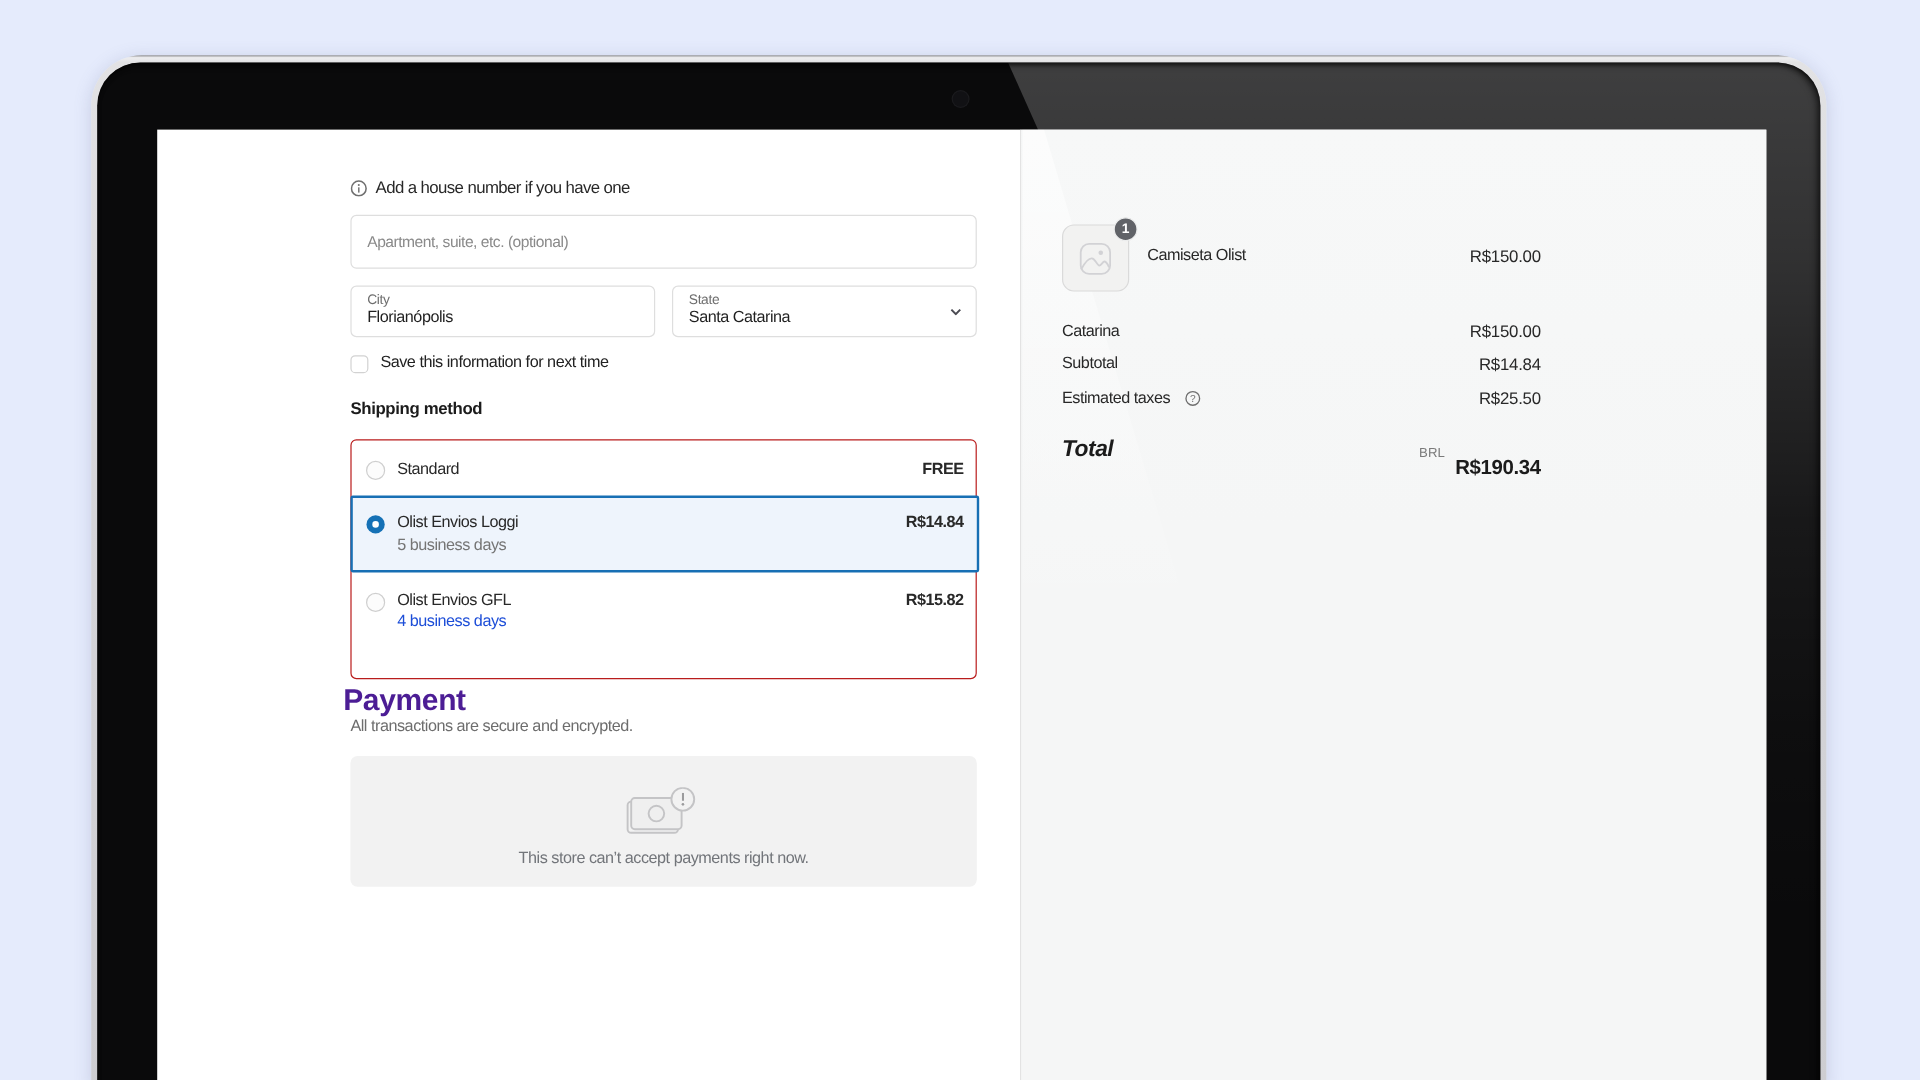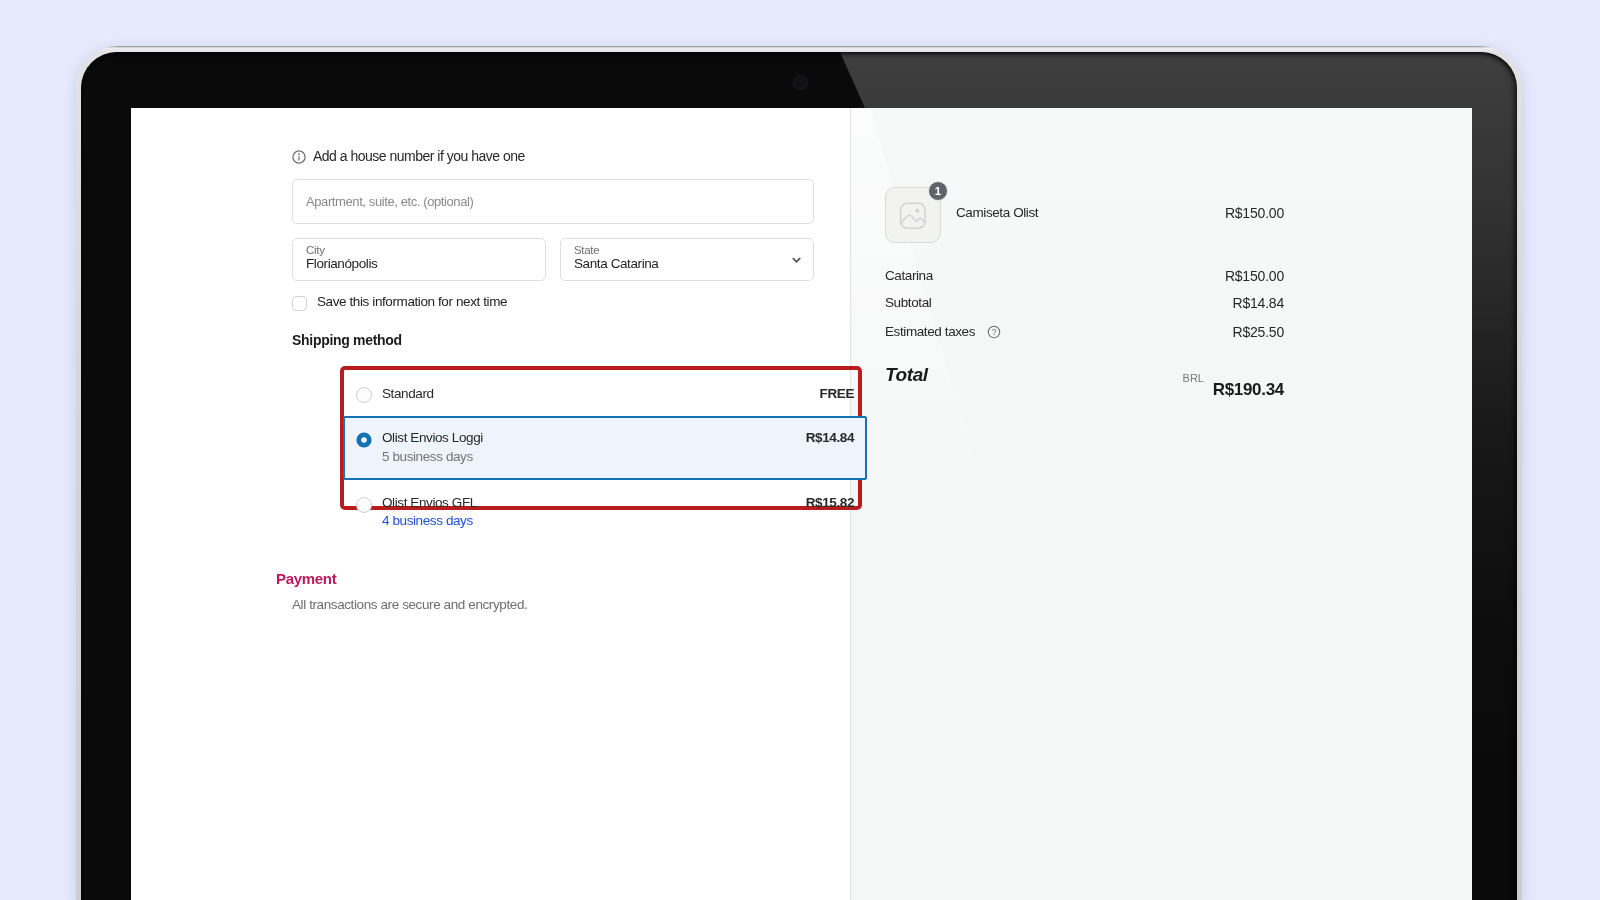--- a/index.html
+++ b/index.html
@@ -41,22 +41,22 @@
   .badge { position:absolute; left:797px; top:73px; width:20px; height:20px; border-radius:50%;
     background:#616368; border:1px solid #eceded; color:#fff; font-size:11.5px; font-weight:bold;
     text-align:center; line-height:18px; }
 
   
   .input { position:absolute; border:1px solid #dedede; border-radius:5px; background:#fff; }
   .ph { position:absolute; font-size:13px; color:#8a8a8a; letter-spacing:-0.4px; line-height:16px; }
   .flabel { position:absolute; font-size:11.5px; color:#6e6e6e; letter-spacing:-0.3px; line-height:14px; }
   .fvalue { position:absolute; font-size:13.5px; color:#1f1f1f; letter-spacing:-0.4px; line-height:16px; }
 
-  .optbox { position:absolute; left:161px; top:258px; width:522px; height:144px;
-    border:4px solid #b91c1c; border-radius:5px;margin-left:48px; }
+  .optbox { position:absolute; left:161px; top:258px; width:522px; height:200px;
+    border:1px solid #b91c1c; border-radius:5px; }
   .optsel { position:absolute; left:-1px; top:46px; width:524px; height:64px;
     border:2px solid #176fb4; border-radius:2px; background:#eef4fc; }
   .radio { position:absolute; width:16px; height:16px; border-radius:50%;
     border:1.5px solid #cfcfcf; background:#fcfcfc; }
 
   .paybox { position:absolute; left:161px; top:522px; width:522px; height:109px;
     background:#f2f2f2; border-radius:6px; }
 
   .chk { position:absolute; left:161px; top:188px; width:15px; height:15px;
     border:1.5px solid #d2d2d2; border-radius:4px; background:#fff; }
@@ -137,18 +137,29 @@
           <div class="abs t14" style="left:38px; top:60px;">Olist Envios Loggi</div>
           <div class="abs t14" style="left:38px; top:78.5px; color:#757575;">5 business days</div>
           <div class="abs t14 bold right" style="left:310px; top:60px; width:200px;">R$14.84</div>
 
           <div class="radio" style="left:12px; top:127px;"></div>
           <div class="abs t14" style="left:38px; top:125px;">Olist Envios GFL</div>
           <div class="abs t14" style="left:38px; top:142.5px; color:#1d4ed8;">4 business days</div>
           <div class="abs t14 bold right" style="left:310px; top:125px; width:200px;">R$15.82</div>
         </div>
 
-        <div class="abs bold" style="left:145px; top:462px; font-size:15px; color:#be185d; letter-spacing:-0.3px;">Payment</div>
+        <div class="abs bold" style="left:155px; top:462px; font-size:25px; color:#4c1d95; letter-spacing:-0.3px;">Payment</div>
         <div class="abs t14" style="left:161px; top:489px; color:#6d6d6d;">All transactions are secure and encrypted.</div>
 
+        <div class="paybox">
+          <svg class="abs" style="left:229px; top:26px;" width="64" height="46" viewBox="0 0 64 46">
+            <rect x="5" y="9" width="42" height="26" rx="3" fill="#f2f2f2" stroke="#c4c4c6" stroke-width="1.6" transform="translate(-3,3)"></rect>
+            <rect x="5" y="9" width="42" height="26" rx="3" fill="#efefef" stroke="#c4c4c6" stroke-width="1.6"></rect>
+            <circle cx="26" cy="22" r="6.5" fill="none" stroke="#c4c4c6" stroke-width="1.6"></circle>
+            <circle cx="48" cy="10" r="9.5" fill="#f2f2f2" stroke="#c4c4c6" stroke-width="1.6"></circle>
+            <rect x="47.3" y="4.8" width="1.7" height="6.5" fill="#9b9b9d"></rect>
+            <circle cx="48.1" cy="14.3" r="1.1" fill="#9b9b9d"></circle>
+          </svg>
+          <div class="abs t14" style="left:0; top:77px; width:522px; text-align:center; color:#72757a;">This store can’t accept payments right now.</div>
+        </div>
       </div>
     </div>
   </div>
 
 </body></html>

